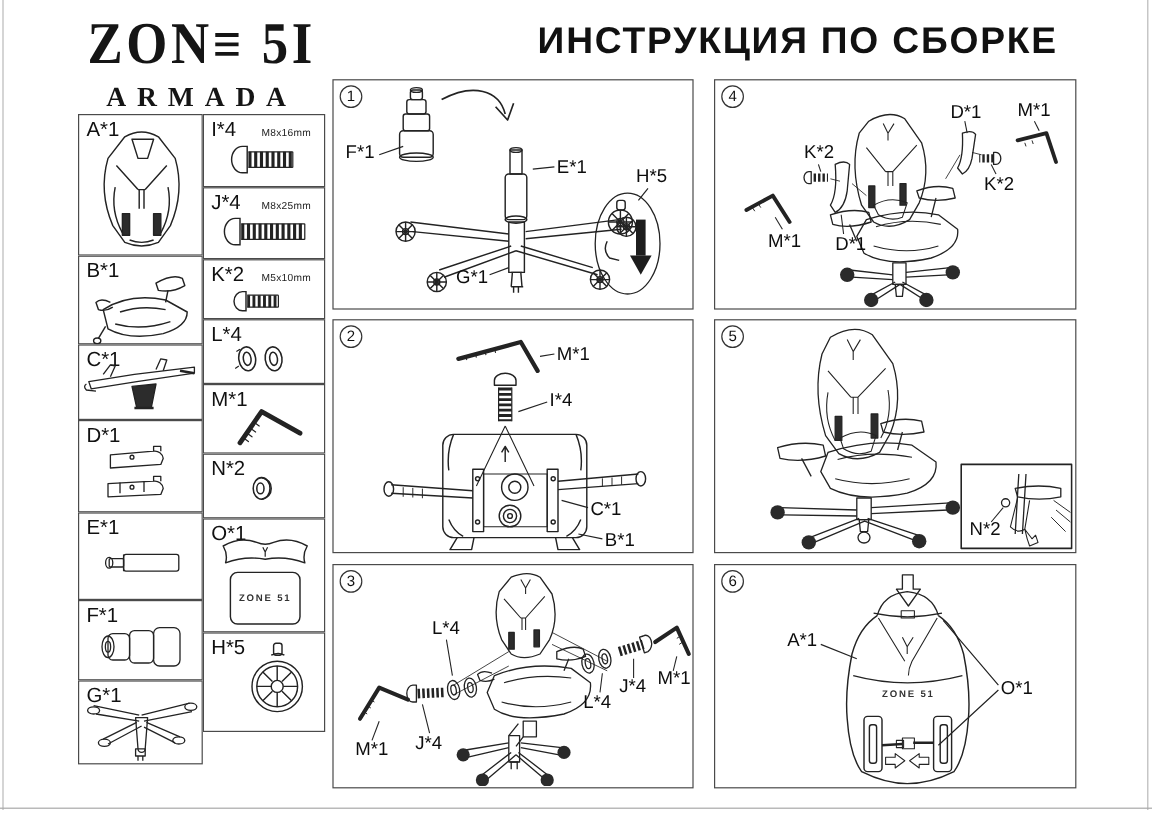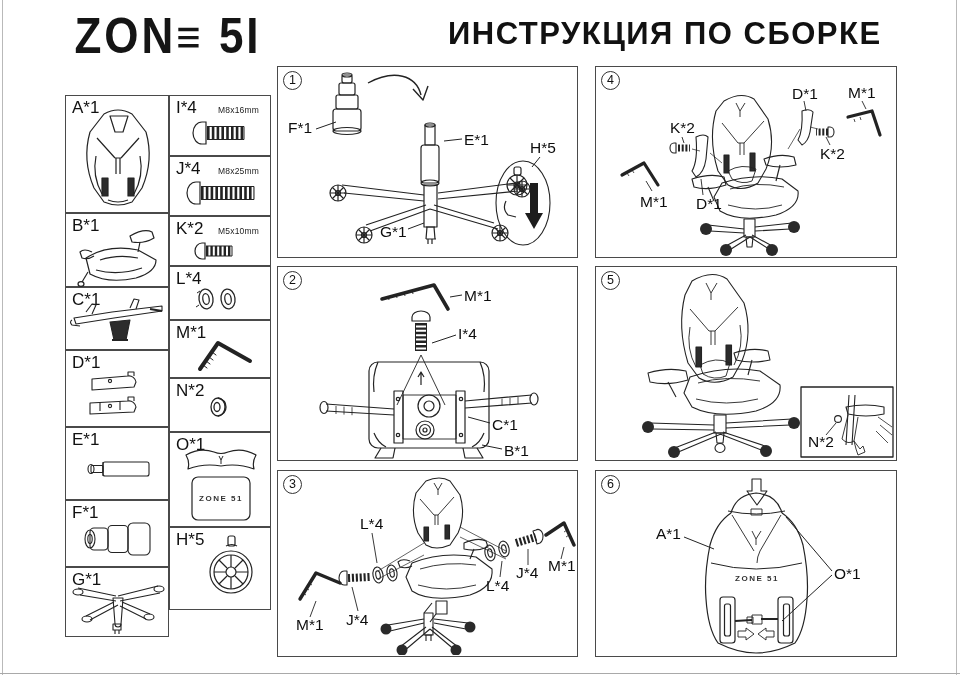--- a/index.html
+++ b/index.html
@@ -6,21 +6,21 @@
   body{
     width:960px;height:679px;position:relative;background:#ffffff;
     font-family:"Liberation Sans","DejaVu Sans",sans-serif;color:#1c1c1c;
     overflow:hidden;
   }
   .frame-left{position:absolute;left:2px;top:0;bottom:4px;width:0;border-left:1px solid #b9b9b9;}
   .frame-right{position:absolute;right:3px;top:0;bottom:4px;width:0;border-right:1px solid #b9b9b9;}
   .frame-bottom{position:absolute;left:0;right:0;bottom:5px;height:0;border-bottom:1px solid #a9a9a9;}
 
   
-  .logo-wrap{position:absolute;left:62px;top:8px;width:212px;text-align:center;}
+  .logo-wrap{position:absolute;left:62px;top:8px;width:212px;text-align:center;font-family:Liberation Serif, serif;}
   .logo{
     font-weight:bold;font-size:44px;letter-spacing:3px;white-space:nowrap;
     transform:scaleY(1.12);transform-origin:top left;color:#151515;
   }
   .logo .eq{font-size:0.95em;}
   .sublogo{font-weight:bold;font-size:23px;letter-spacing:9px;margin-top:9px;color:#151515;}
   .doc-title{
     position:absolute;left:448px;top:16px;width:470px;
     font-weight:bold;font-size:31px;letter-spacing:1.5px;white-space:nowrap;color:#111;
   }
@@ -44,20 +44,21 @@
 </style>
 </head>
 <body>
 
 <div class="frame-left"></div>
 <div class="frame-right"></div>
 <div class="frame-bottom"></div>
 
 <div class="logo-wrap">
   <div class="logo">ZON<span class="eq">≡</span> 5I</div>
+  <div class="sublogo">ARMADA</div>
 </div>
 <div class="doc-title">ИНСТРУКЦИЯ ПО СБОРКЕ</div>
 
 <div class="parts-table">
 
   <div class="cell" style="left:0;top:0;width:104px;height:118px;">
     <span class="pid">A*1</span>
     <svg class="art" width="104" height="118" viewBox="0 0 104 118" fill="none" stroke="#232323" stroke-width="1.2" stroke-linejoin="round">
       <path d="M38,18 Q52,10 66,18 L80,36 Q88,64 76,92 L66,106 Q52,112 38,106 L28,92 Q16,64 24,36 Z"></path>
       <path d="M44,20 L62,20 L57,36 L49,36 Z"></path>

